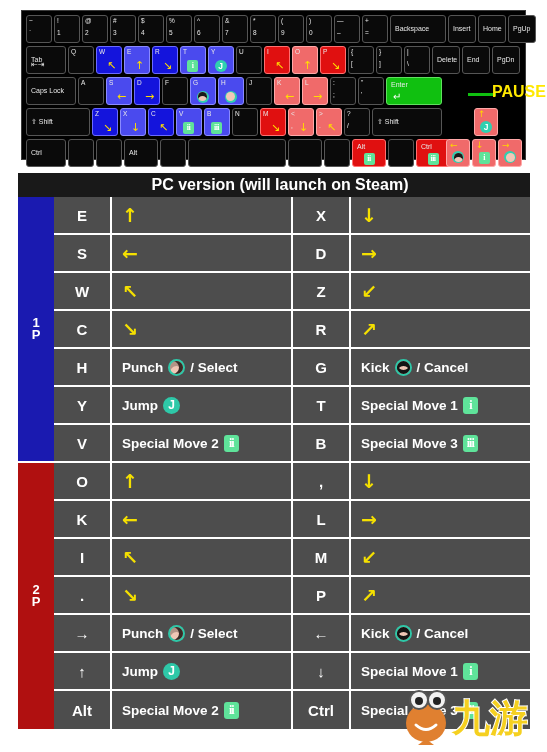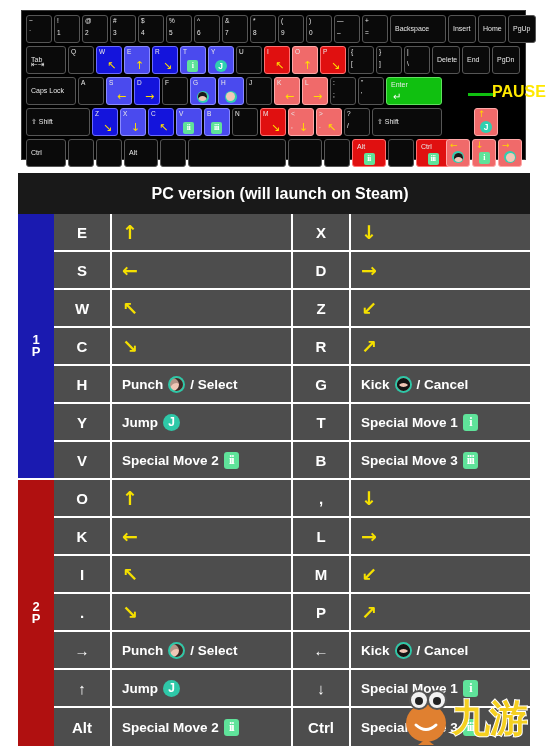--- a/index.html
+++ b/index.html
@@ -103,21 +103,21 @@
     font-family:"Liberation Sans", sans-serif;
   }
 
   
   #table-panel{
     position:absolute; left:18px; top:173px;
     width:512px; height:572px;
     background:#ffffff;
   }
   #table-title{
-    height:41px; background:#191919; color:#ffffff;
+    height:24px; background:#191919; color:#ffffff;
     display:flex; align-items:center; justify-content:center;
     font-size:16px; font-weight:bold;padding-left:12px;
   }
   #grid{
     display:flex;
     height:532px;
   }
   #player-col{ width:36px; flex:0 0 36px; display:flex; flex-direction:column; }
   .pband{
     color:#ffffff; font-size:13px; font-weight:bold;

